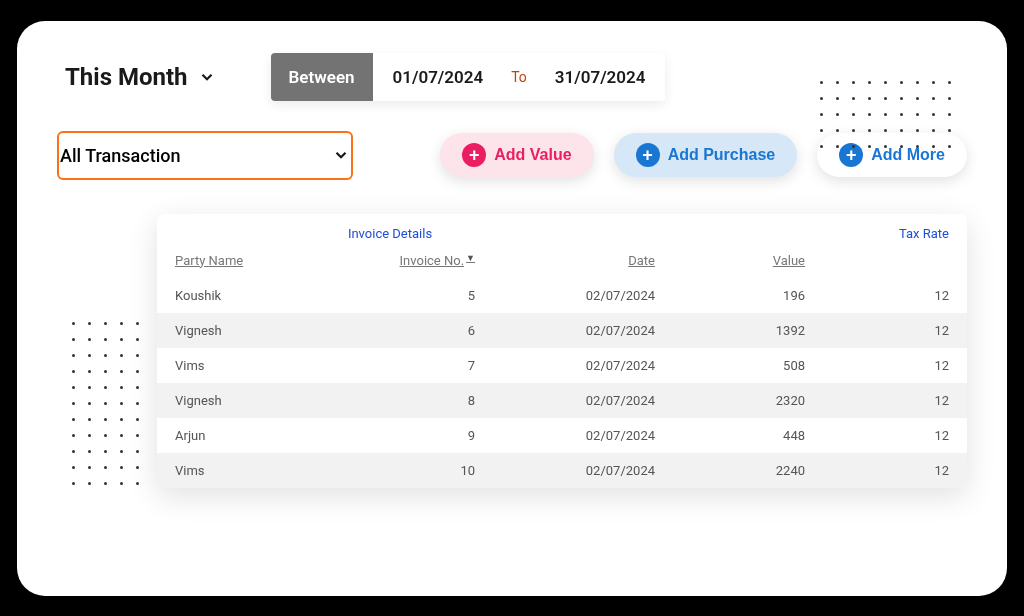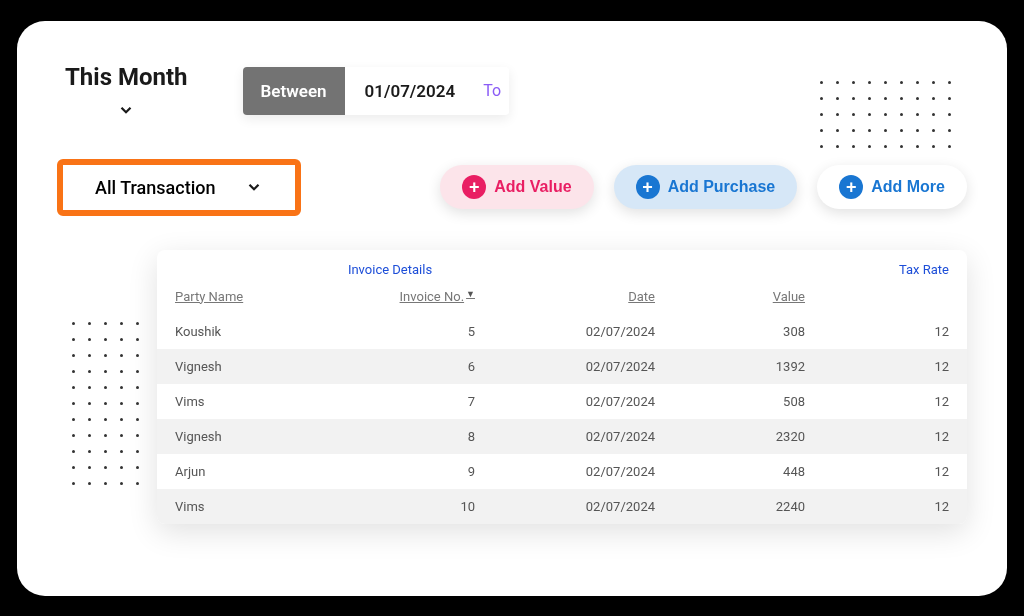--- a/index.html
+++ b/index.html
@@ -28,21 +28,20 @@
 }
 .period-dropdown {
   display: flex;
   align-items: center;
   gap: 10px;
   font-size: 24px;
   font-weight: 700;
   color: #1a1a1a;
   padding: 12px 20px 12px 8px;
   cursor: pointer;
-  flex-direction: column;
 }
 .chev-down { width: 18px; height: 18px; }
 .date-range {
   display: flex;
   align-items: center;
   box-shadow: 0 4px 12px rgba(0,0,0,0.08);
   border-radius: 4px;
   margin-left: 35px;
   overflow: hidden;
 }
@@ -56,22 +55,22 @@
 .date-box {
   background: #fff;
   padding: 14px 20px;
   font-size: 17px;
   font-weight: 600;
   color: #1a1a1a;
 }
 .to-label {
   background: #fff;
   padding: 14px 8px;
-  font-size: 16px;
-  color: #8b5cf6;
+  font-size: 14px;
+  color: #c2410c;
   text-align: right;
 }
 .dots-pattern {
   position: absolute;
   display: grid;
   grid-template-columns: repeat(9, 4px);
   grid-template-rows: repeat(5, 4px);
   gap: 12px;
 }
 .dots-pattern.top-right { top: 60px; right: 55px; }
@@ -81,27 +80,27 @@
   grid-template-rows: repeat(11, 4px);
 }
 .dot { width: 3px; height: 3px; background: #333; border-radius: 50%; }
 .action-row {
   display: flex;
   align-items: center;
   gap: 20px;
   margin-bottom: 34px;
 }
 .transaction-select {
-  border: 6px solid #f97316;
+  border: 2px solid #f97316;
   border-radius: 6px;
-  padding: 12px 32px;
+  padding: 12px 1px;
   display: flex;
   align-items: center;
   justify-content: space-between;
-  width: 244px;
+  width: 296px;
   font-size: 18px;
   font-weight: 500;
   cursor: pointer;
 }
 .pill-btn {
   display: flex;
   align-items: center;
   gap: 8px;
   border-radius: 999px;
   padding: 10px 22px;
@@ -278,20 +277,21 @@
     <div class="period-dropdown">
       <span>This Month</span>
       <svg class="chev-down" viewBox="0 0 24 24" fill="none" stroke="#1a1a1a" stroke-width="3">
           <polyline points="6 9 12 15 18 9"></polyline>
         </svg>
     </div>
     <div class="date-range">
       <div class="between-label">Between</div>
       <div class="date-box">01/07/2024</div>
       <div class="to-label">To</div>
+      <div class="date-box">31/07/2024</div>
     </div>
   </div>
 
   <div class="action-row">
     <div class="transaction-select">
       <span>All Transaction</span>
       <svg width="18" height="18" viewBox="0 0 24 24" fill="none" stroke="#1a1a1a" stroke-width="3">
           <polyline points="6 9 12 15 18 9"></polyline>
         </svg>
     </div>
@@ -325,21 +325,21 @@
       </div>
       <div class="col-date">Date</div>
       <div class="col-value">Value</div>
       <div class="col-tax"></div>
     </div>
     <div class="table-body" id="table-body">
         <div class="data-row">
           <div class="col-party">Koushik</div>
           <div class="col-invoice">5</div>
           <div class="col-date">02/07/2024</div>
-          <div class="col-value">308</div>
+          <div class="col-value">196</div>
           <div class="col-tax">12</div>
         </div>
         <div class="data-row">
           <div class="col-party">Vignesh</div>
           <div class="col-invoice">6</div>
           <div class="col-date">02/07/2024</div>
           <div class="col-value">1392</div>
           <div class="col-tax">12</div>
         </div>
         <div class="data-row">

